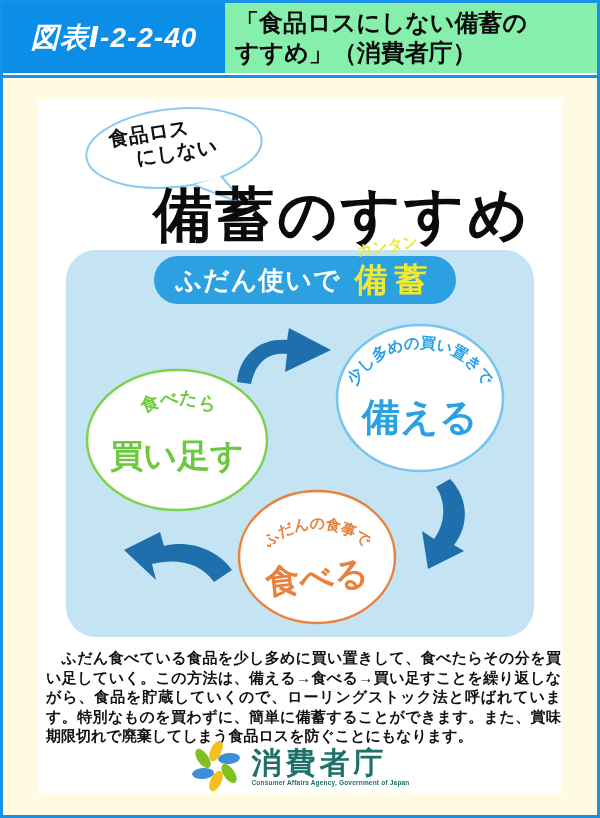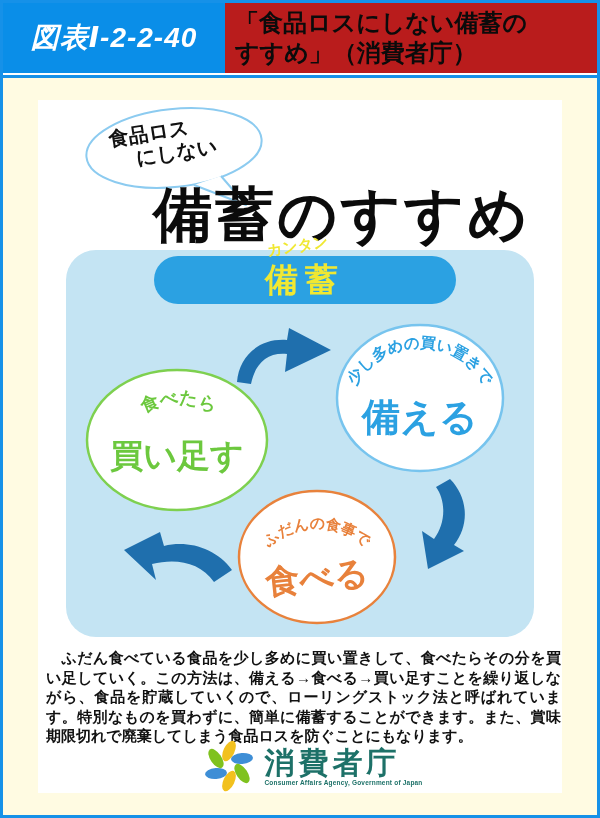--- a/index.html
+++ b/index.html
@@ -9,21 +9,21 @@
     background:#FFFBE2;border:3px solid #1691E8;overflow:hidden;
   }
   
   .header{display:flex;height:70px;border-bottom:2px solid #ffffff;}
   .header-label{
     width:222px;background:#0A8EE8;color:#ffffff;display:flex;
     align-items:center;justify-content:center;font-size:28px;font-weight:700;
     letter-spacing:1px;flex:none;font-style:italic;
   }
   .header-title{
-    flex:1;background:#b91c1c;color:#0b0b0b;font-size:24px;font-weight:800;
+    flex:1;background:#86efac;color:#0b0b0b;font-size:24px;font-weight:800;
     line-height:1.25;display:flex;align-items:center;padding-left:10px;
     white-space:pre-line;border-top:0;
   }
   .content{
     position:relative;background:#FFFBE2;border-top:3px solid #1691E8;
     height:737px;box-sizing:border-box;
   }
   
   .card{
     position:absolute;left:35px;top:22px;width:524px;height:693px;
@@ -61,21 +61,21 @@
   .abs{position:absolute;}
   
   .description{
     position:absolute;left:8px;top:548px;width:515px;
     font-size:15px;font-weight:600;line-height:19.5px;color:#111;
     text-align:justify;
   }
   
   .logo-row{
     position:absolute;left:0;top:640px;width:100%;
-    display:flex;align-items:center;justify-content:center;gap:9px;margin-left:13px;
+    display:flex;align-items:center;justify-content:center;gap:9px;
   }
   .logo-texts{display:flex;flex-direction:column;}
   .logo-ja{font-size:30px;font-weight:800;color:#1D7168;letter-spacing:4px;line-height:1.1;}
   .logo-en{font-size:6.5px;font-weight:700;color:#1D7168;letter-spacing:0.2px;}
 </style>
 </head>
 <body>
 
 <div class="page">
 
@@ -95,20 +95,21 @@
       <div class="bubble-text">
         <span>食品ロス</span>
         <span class="l2">にしない</span>
       </div>
 
       <div class="poster-title">備蓄のすすめ</div>
 
       <div class="diagram">
 
         <div class="pill">
+          <span class="pill-normal">ふだん使いで</span>
           <span class="pill-yellow-wrap">
             <span class="pill-kantan">カンタン</span>
             <span class="pill-bichiku">備蓄</span>
           </span>
         </div>
 
         <svg class="abs" style="left:165px;top:76px" width="104" height="58" viewBox="0 0 104 58">
           <path d="M6,56 C8,30 28,12 56,14 L58,2 L100,24 L54,46 L56,28 C36,26 24,38 20,58 Z" fill="#1F6FAD"></path>
         </svg>
 

